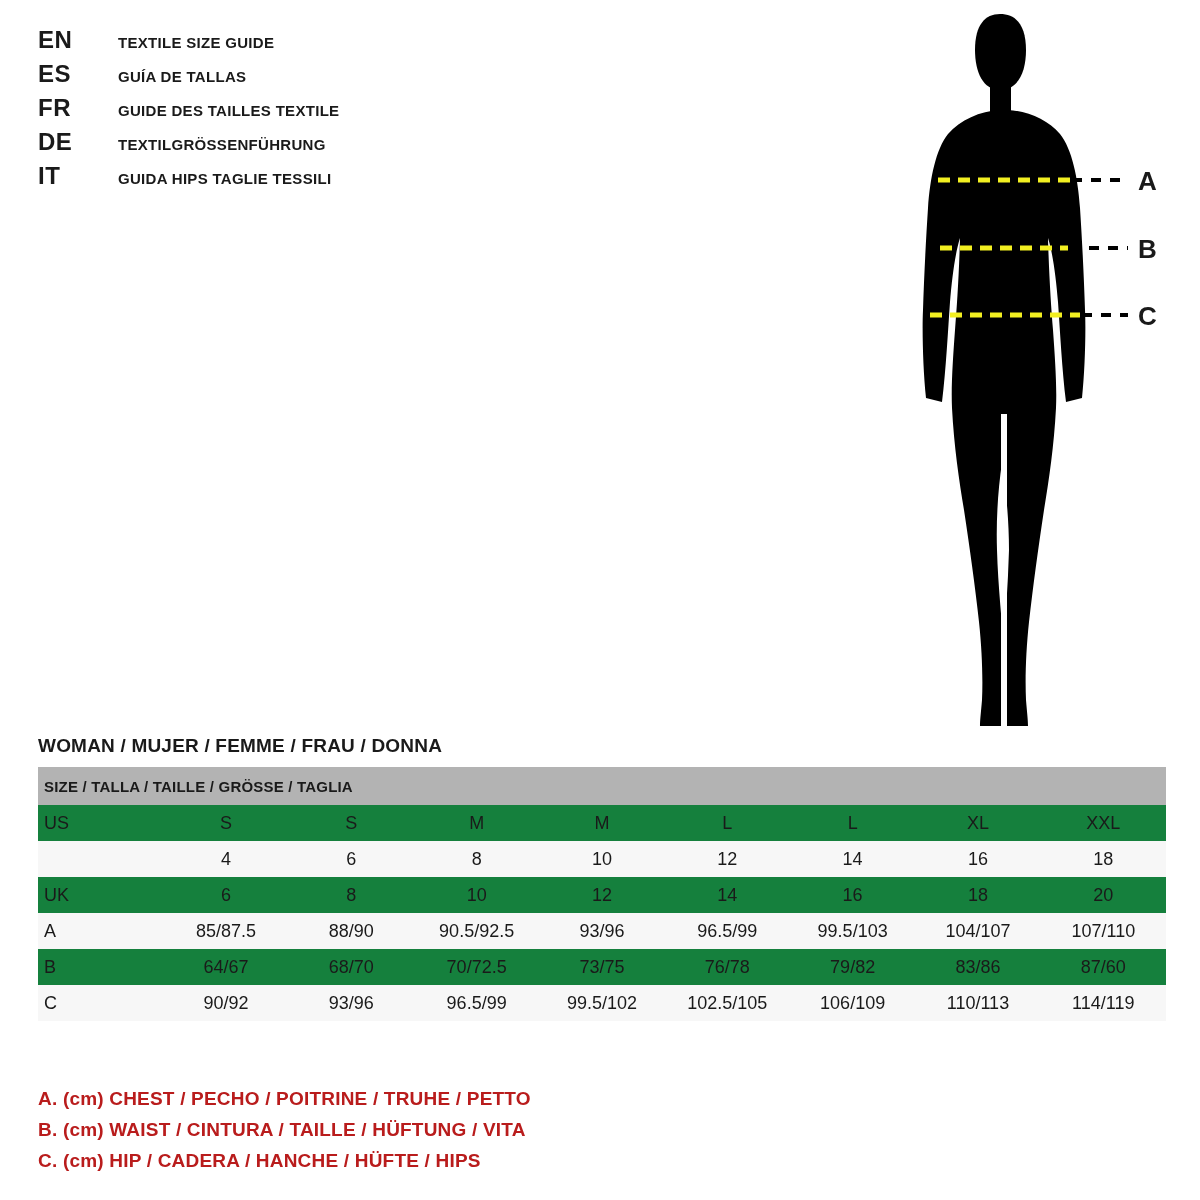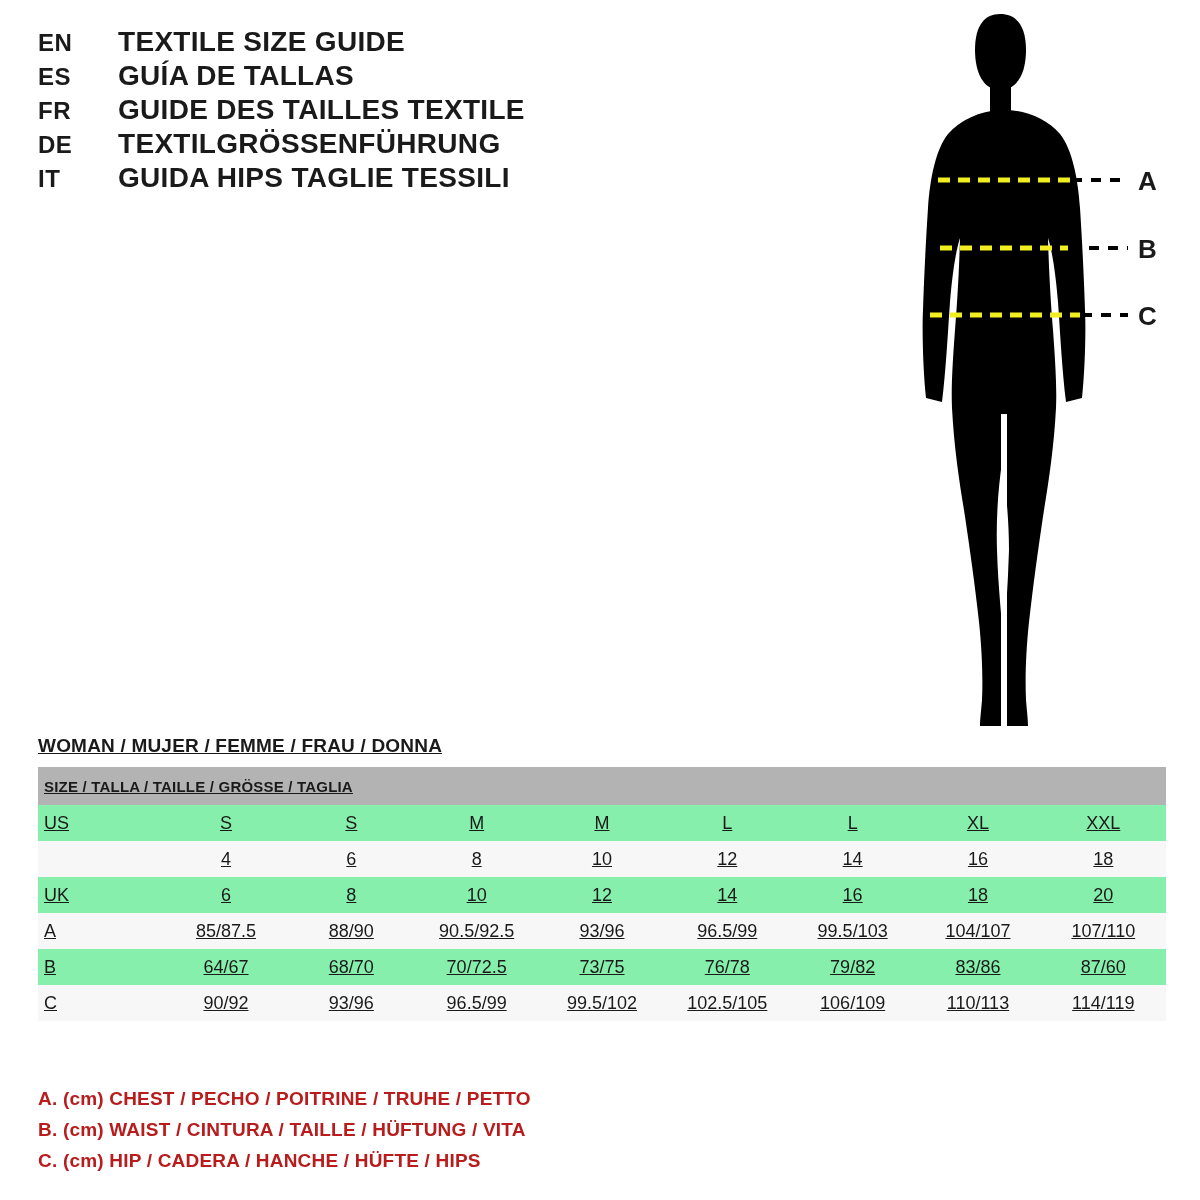--- a/index.html
+++ b/index.html
@@ -30,21 +30,21 @@
   }
   .title-lang {
     width: 80px;
     flex: 0 0 80px;
     font-size: 24px;
     font-weight: bold;
     letter-spacing: 0.5px;
     color: #1a1a1a;
   }
   .title-text {
-    font-size: 28px;
+    font-size: 15px;
     font-weight: bold;
     letter-spacing: 0.3px;
     color: #1a1a1a;
     white-space: nowrap;
   }
 
   
   #figure-area {
     position: absolute;
     left: 860px;
@@ -53,21 +53,20 @@
     height: 740px;
   }
   #figure-svg { display: block; }
 
   
   #table-section {
     position: absolute;
     left: 38px;
     top: 735px;
     width: 1128px;
-    text-decoration: underline;
   }
   #woman-label {
     font-size: 19px;
     font-weight: bold;
     letter-spacing: 0.2px;
     margin-bottom: 10px;
     color: #1a1a1a;
   }
   table {
     border-collapse: collapse;
@@ -82,21 +81,21 @@
   .col-label { width: 190px; text-align: left; padding-left: 6px; }
   .col-val { text-align: center; }
   tr.head-row td {
     background: #b3b3b3;
     font-weight: bold;
     font-size: 15px;
     letter-spacing: 0.2px;
     padding-left: 6px;
     height: 30px;
   }
-  tr.zebra-dark td { background: #86efac; }
+  tr.zebra-dark td { background: #15803d; }
   tr.zebra-light td { background: #f7f7f7; }
 
   
   #legend {
     position: absolute;
     left: 38px;
     top: 1088px;
     width: 700px;
   }
   .legend-line {

